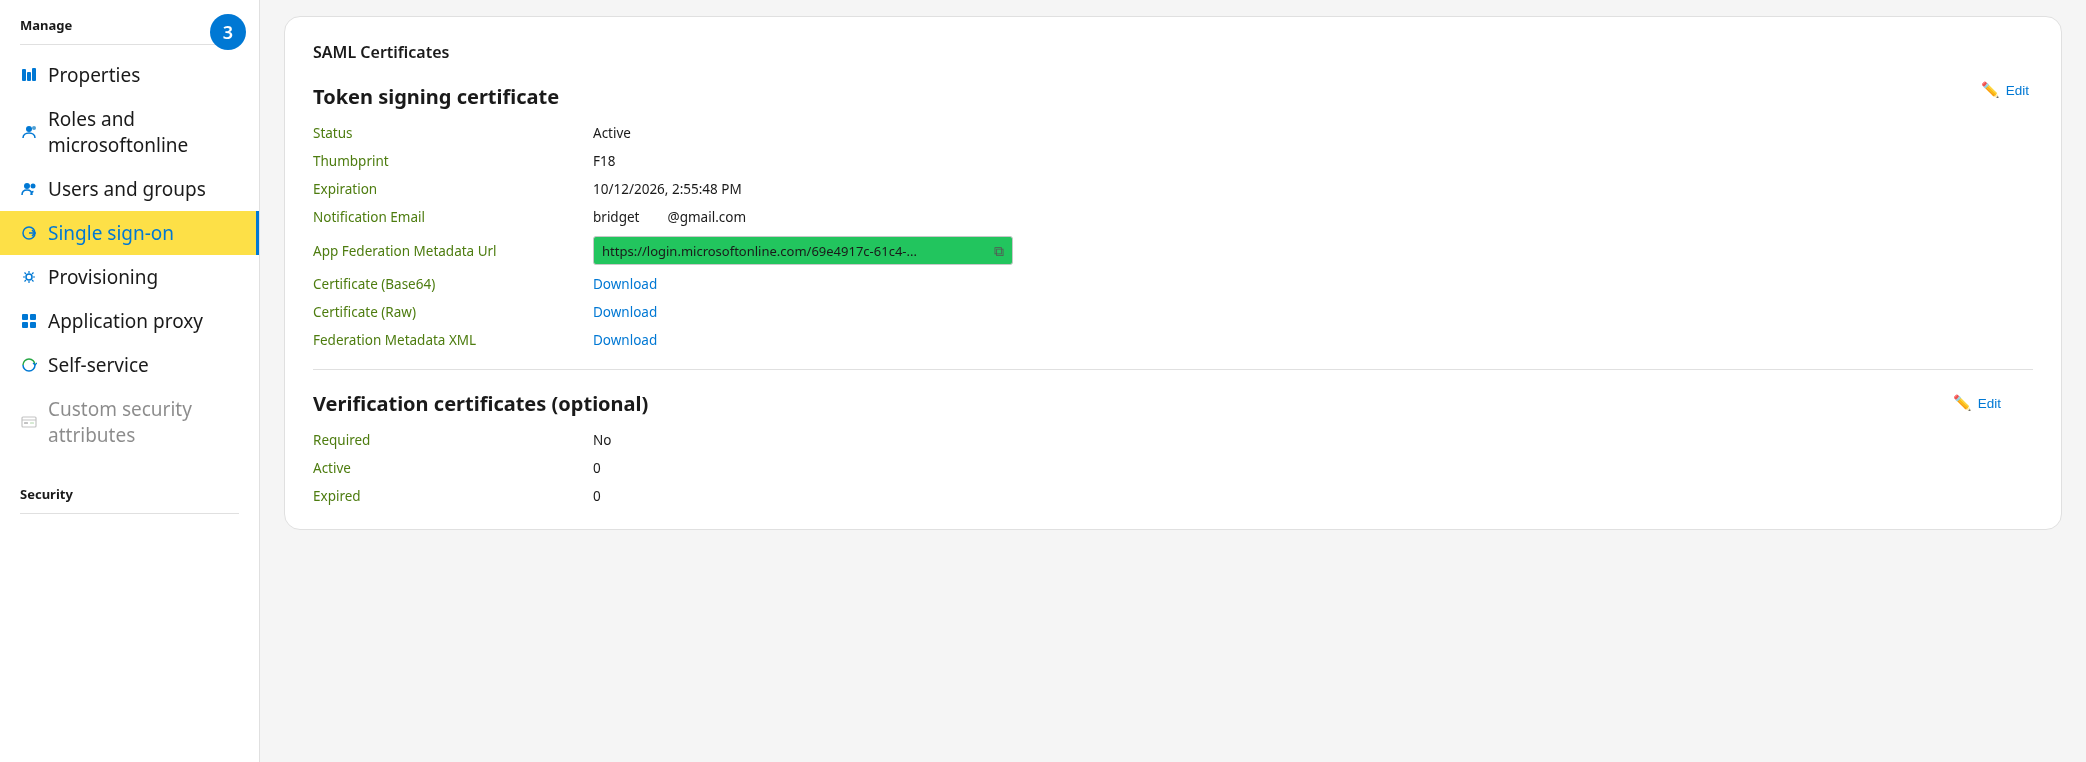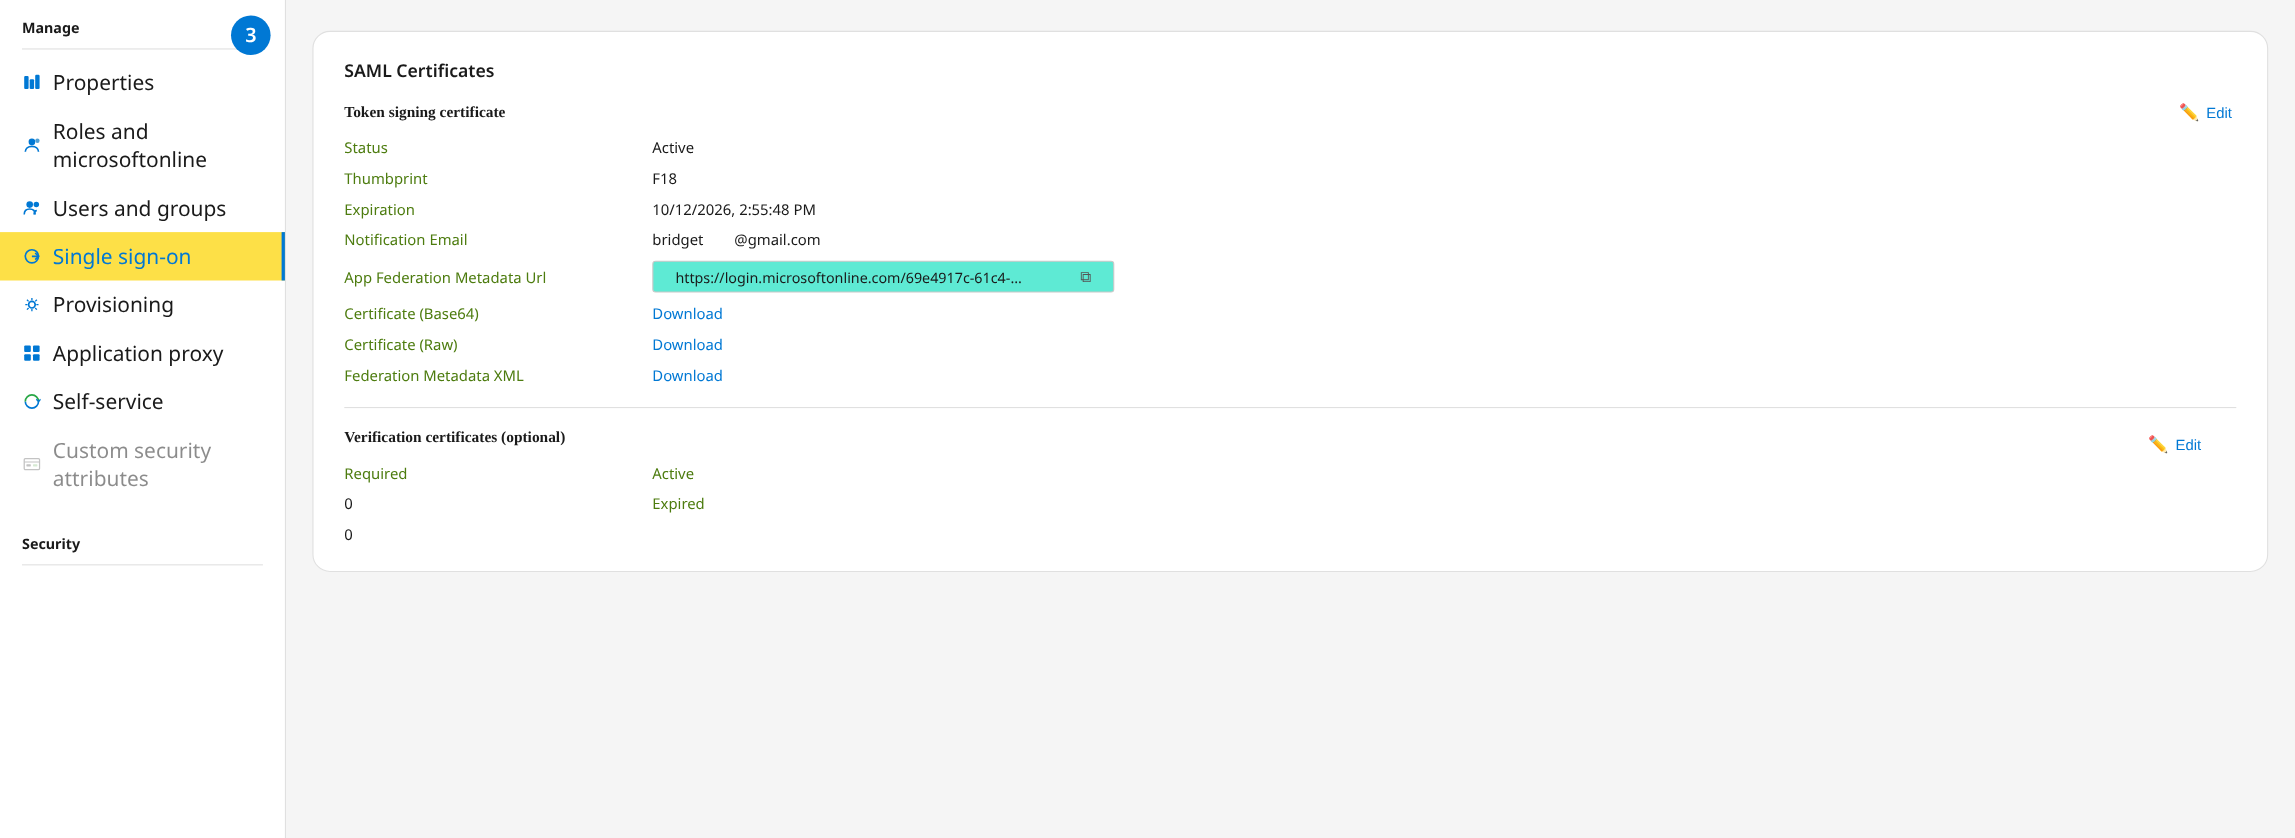--- a/index.html
+++ b/index.html
@@ -71,36 +71,34 @@
       flex-shrink: 0;
     }
 
     
     .card {
       background: #fff;
       border-radius: 16px;
       border: 1px solid #e0e0e0;
       padding: 24px 28px;
       position: relative;
-      margin-top: 12px;
     }
 
     .card-title {
       font-size: 16px;
       font-weight: 600;
       color: #1a1a1a;
       margin-bottom: 20px;
     }
 
     .card-section-title {
-      font-size: 14px;
+      font-size: 20px;
       font-weight: 700;
       color: #1a1a1a;
       margin-bottom: 14px;
-      font-family: Liberation Serif, serif;
     }
 
     .edit-btn {
       position: absolute;
       top: 20px;
       right: 24px;
       display: flex;
       align-items: center;
       gap: 6px;
       color: #0078d4;
@@ -137,22 +135,22 @@
       color: #0078d4;
       cursor: pointer;
       text-decoration: none;
     }
 
     .url-box {
       display: flex;
       align-items: center;
       border: 1px solid #c8c8c8;
       border-radius: 3px;
-      padding: 4px 20px;
-      background: #5eead4;
+      padding: 4px 8px;
+      background: #22c55e;
       gap: 8px;
       max-width: 420px;
       font-size: 13px;
       color: #1a1a1a;
     }
 
     .url-box .copy-icon {
       color: #555;
       cursor: pointer;
       font-size: 14px;
@@ -363,20 +361,21 @@
         <div class="card-section-title">Verification certificates (optional)</div>
 
         <button class="edit-btn" style="top:0;">
           <span class="edit-icon">✏️</span>
           <span>Edit</span>
         </button>
 
         <div class="info-grid">
 
           <span class="info-label">Required</span>
+          <span class="info-value">No</span>
 
           <span class="info-label">Active</span>
           <span class="info-value">0</span>
 
           <span class="info-label">Expired</span>
           <span class="info-value">0</span>
         </div>
       </div>
     </div>
   </div>

